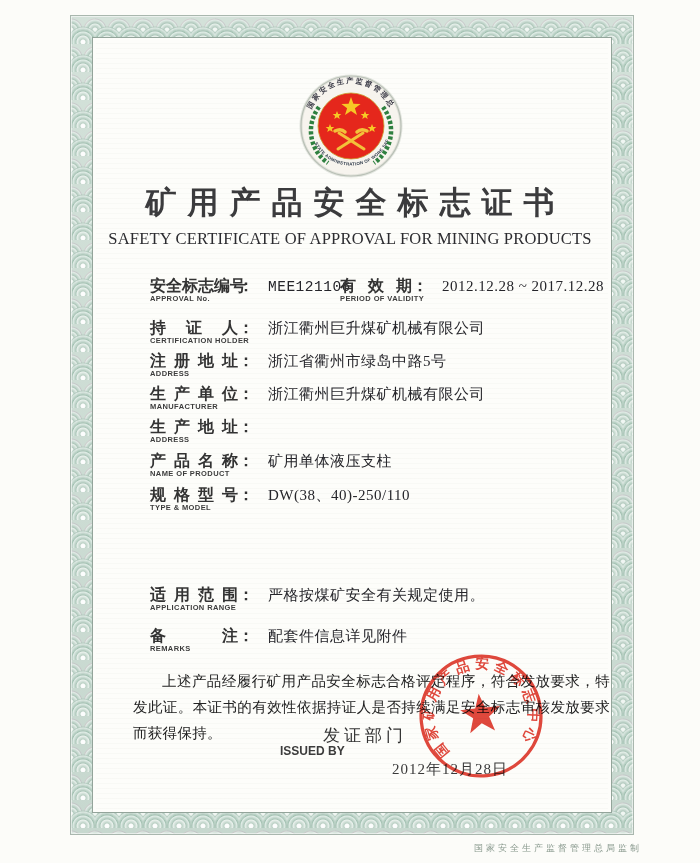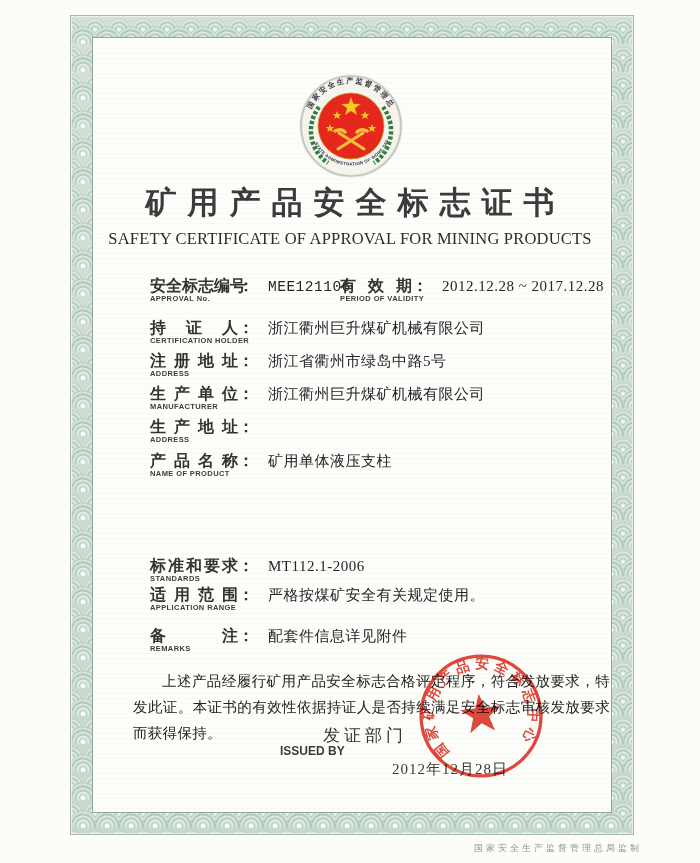--- a/index.html
+++ b/index.html
@@ -135,26 +135,26 @@
   </div>
   <div class="row" style="top:417px">
     <span class="jc">生产地址</span><span class="colon">：</span>
     <div class="le">ADDRESS</div>
   </div>
   <div class="row" style="top:451px">
     <span class="jc">产品名称</span><span class="colon">：</span>
     <div class="le">NAME OF PRODUCT</div>
     <span class="val">矿用单体液压支柱</span>
   </div>
+  <div class="row" style="top:485px">
+    <span class="jc">规格型号</span><span class="colon">：</span>
+    <div class="le">TYPE &amp; MODEL</div>
+    <span class="val">DW(38、40)-250/110</span>
+  </div>
 
-  <div class="row" style="top:556px">
-    <span class="jc">标准和要求</span><span class="colon">：</span>
-    <div class="le">STANDARDS</div>
-    <span class="val">MT112.1-2006</span>
-  </div>
   <div class="row" style="top:585px">
     <span class="jc">适用范围</span><span class="colon">：</span>
     <div class="le">APPLICATION RANGE</div>
     <span class="val">严格按煤矿安全有关规定使用。</span>
   </div>
   <div class="row" style="top:626px">
     <span class="jc">备注</span><span class="colon">：</span>
     <div class="le">REMARKS</div>
     <span class="val">配套件信息详见附件</span>
   </div>

